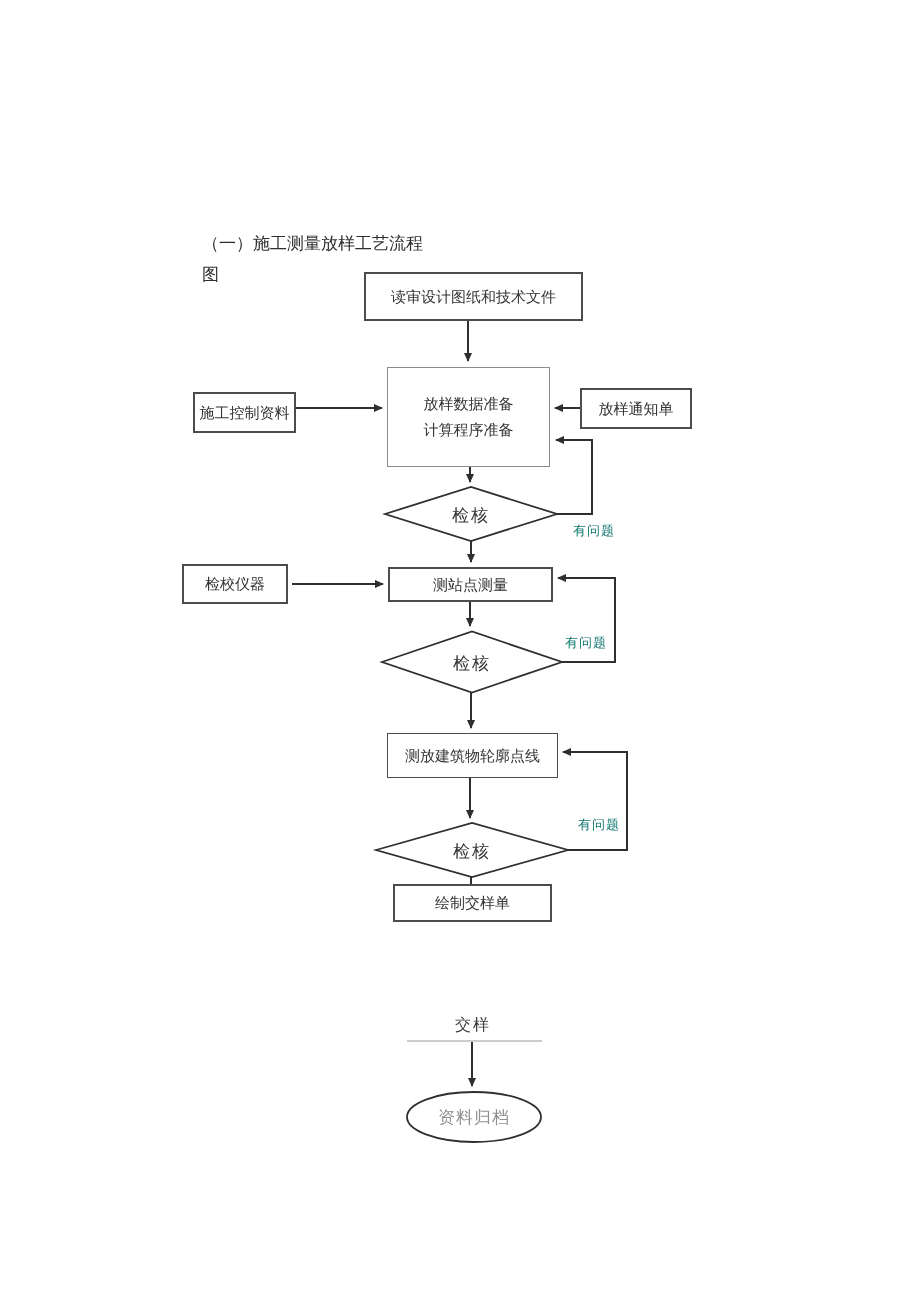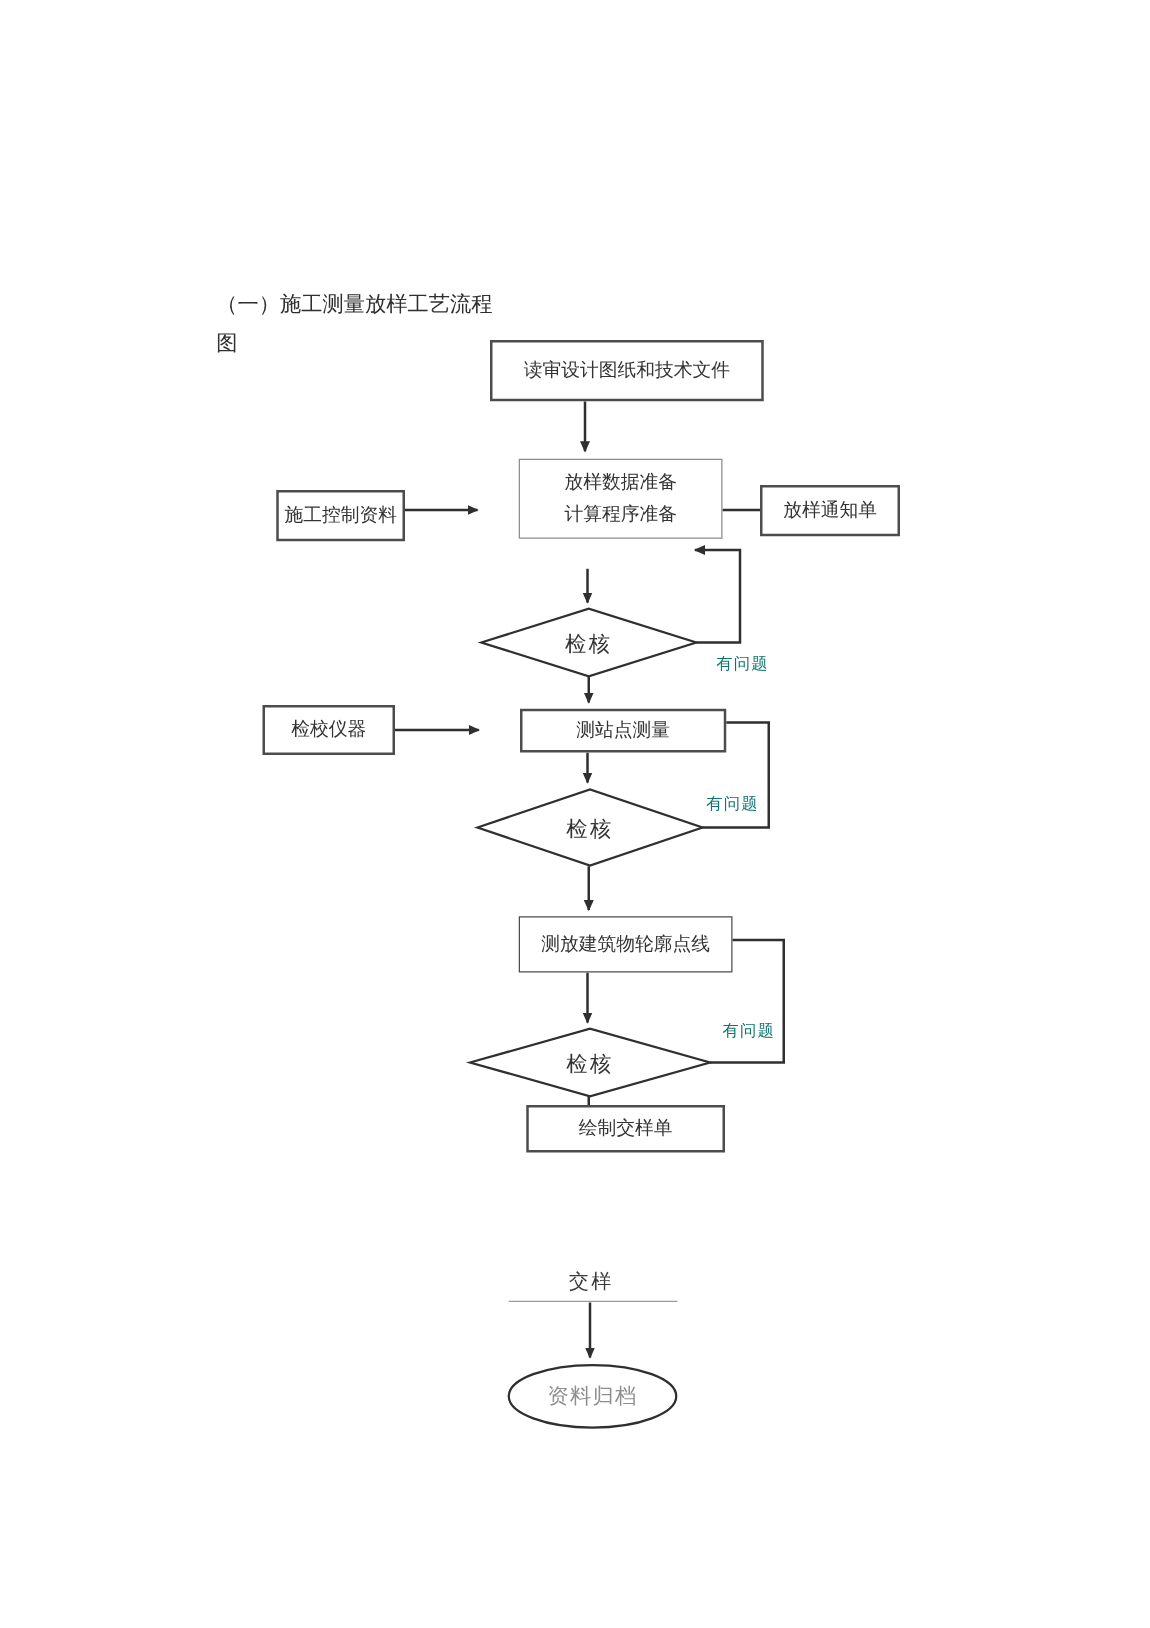--- a/index.html
+++ b/index.html
@@ -16,30 +16,30 @@
     font-family:"Liberation Sans","DejaVu Sans",sans-serif;
     color:var(--text-color);
     overflow:hidden;
   }
   .abs{position:absolute;}
   .doc-title{
     font-size:21px;font-weight:bold;letter-spacing:1px;
     color:#2b2b2b;white-space:nowrap;
   }
   .heading{
-    font-size:17px;color:#2e2e2e;white-space:nowrap;
+    font-size:17px;color:#2e2e2e;white-space:nowrap;margin-left:29px;
   }
   .node{
     box-sizing:border-box;
     border:2px solid var(--border-color);
     background:#ffffff;
     display:flex;align-items:center;justify-content:center;
     text-align:center;
     font-size:15px;color:var(--text-color);
-    line-height:1.3;white-space:nowrap;margin-left:28px;
+    line-height:1.3;white-space:nowrap;
   }
   .node.light{border:1px solid #8c8c8c;flex-direction:column;}
   .node.light .ln{display:block;line-height:26px;}
   .diamond-label,.ellipse-label{
     transform:translate(-50%,-50%);
     font-size:17px;letter-spacing:2px;white-space:nowrap;
   }
   .ellipse-label{color:var(--muted-color);letter-spacing:1px;}
   .edge-label{
     font-size:13px;color:#0f766e;letter-spacing:1px;white-space:nowrap;
@@ -87,21 +87,21 @@
     <line class="stroke thin" x1="407" y1="1041" x2="542" y2="1041" stroke-width="1"></line>
 
     <ellipse class="stroke" cx="474" cy="1117" rx="67" ry="25" stroke-width="1.8"></ellipse>
   </svg>
 
   <div class="abs heading" style="left:173px;top:232px;">（一）施工测量放样工艺流程</div>
   <div class="abs heading" style="left:173px;top:263px;">图</div>
 
   <div class="abs node" style="left:364px;top:272px;width:219px;height:49px;">读审设计图纸和技术文件</div>
 
-  <div class="abs node light" style="left:387px;top:367px;width:163px;height:64px;">
+  <div class="abs node light" style="left:387px;top:367px;width:163px;height:100px;">
     <span class="ln">放样数据准备</span>
     <span class="ln">计算程序准备</span>
   </div>
 
   <div class="abs node" style="left:193px;top:392px;width:103px;height:41px;">施工控制资料</div>
 
   <div class="abs node" style="left:580px;top:388px;width:112px;height:41px;">放样通知单</div>
 
   <div class="abs node" style="left:182px;top:564px;width:106px;height:40px;">检校仪器</div>
 

